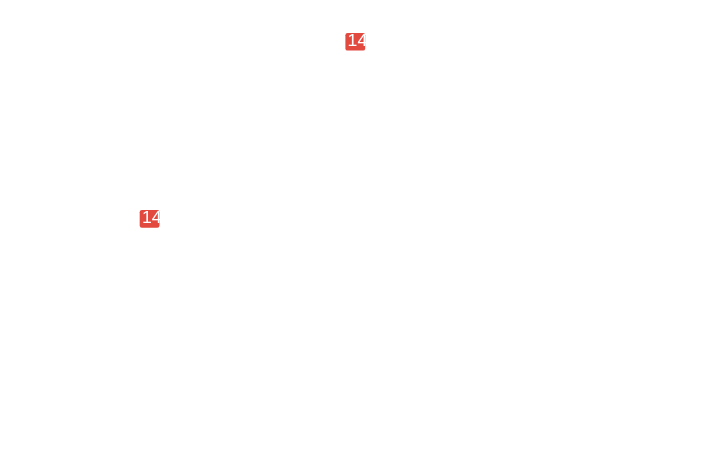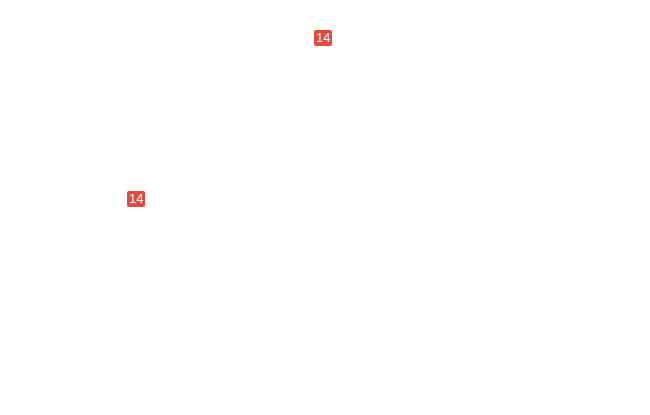--- a/index.html
+++ b/index.html
@@ -20,21 +20,21 @@
     top: 0;
     width: 650px;
     height: 415px;
     background: #ffffff;
   }
   .marker {
     position: absolute;
     background: #e2493f;
     color: #ffffff;
     font-family: "Liberation Sans", sans-serif;
-    font-size: 13px;
+    font-size: 16px;
     line-height: 13px;
     font-weight: 400;
     text-align: center;
     border-radius: 2px;
     padding: 1px 2px;
     box-sizing: border-box;
     white-space: nowrap;
     letter-spacing: 0px;
   }
 </style>

